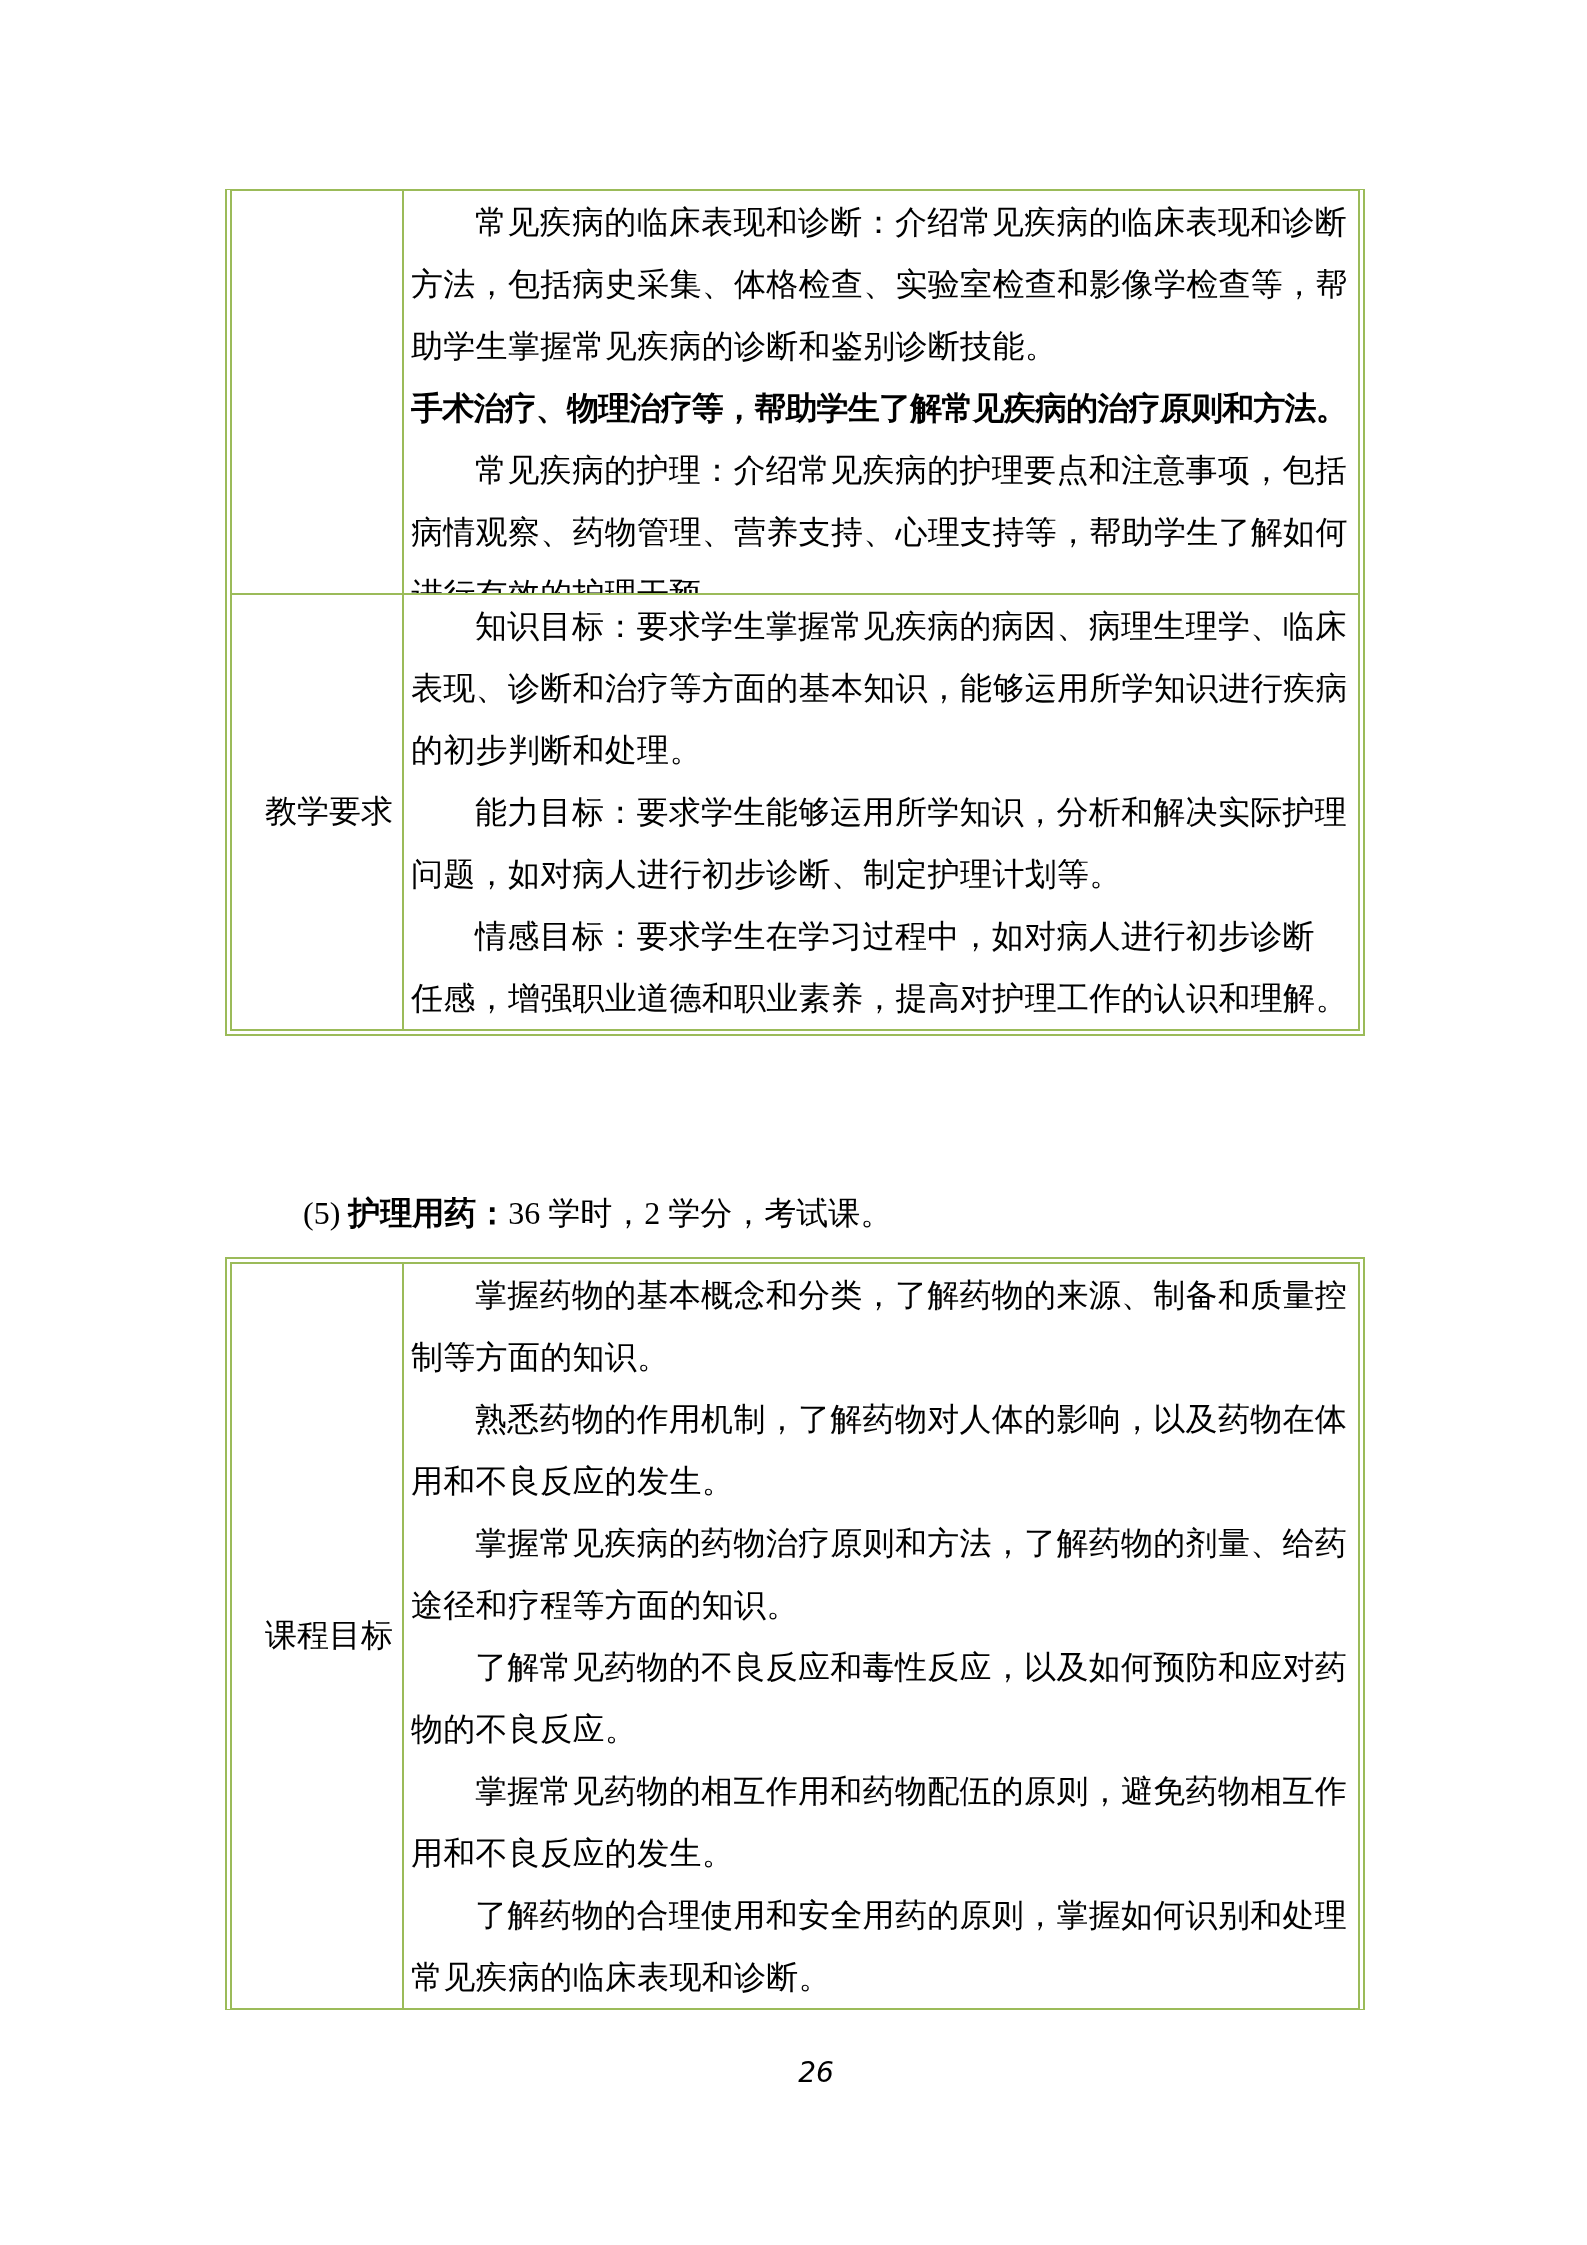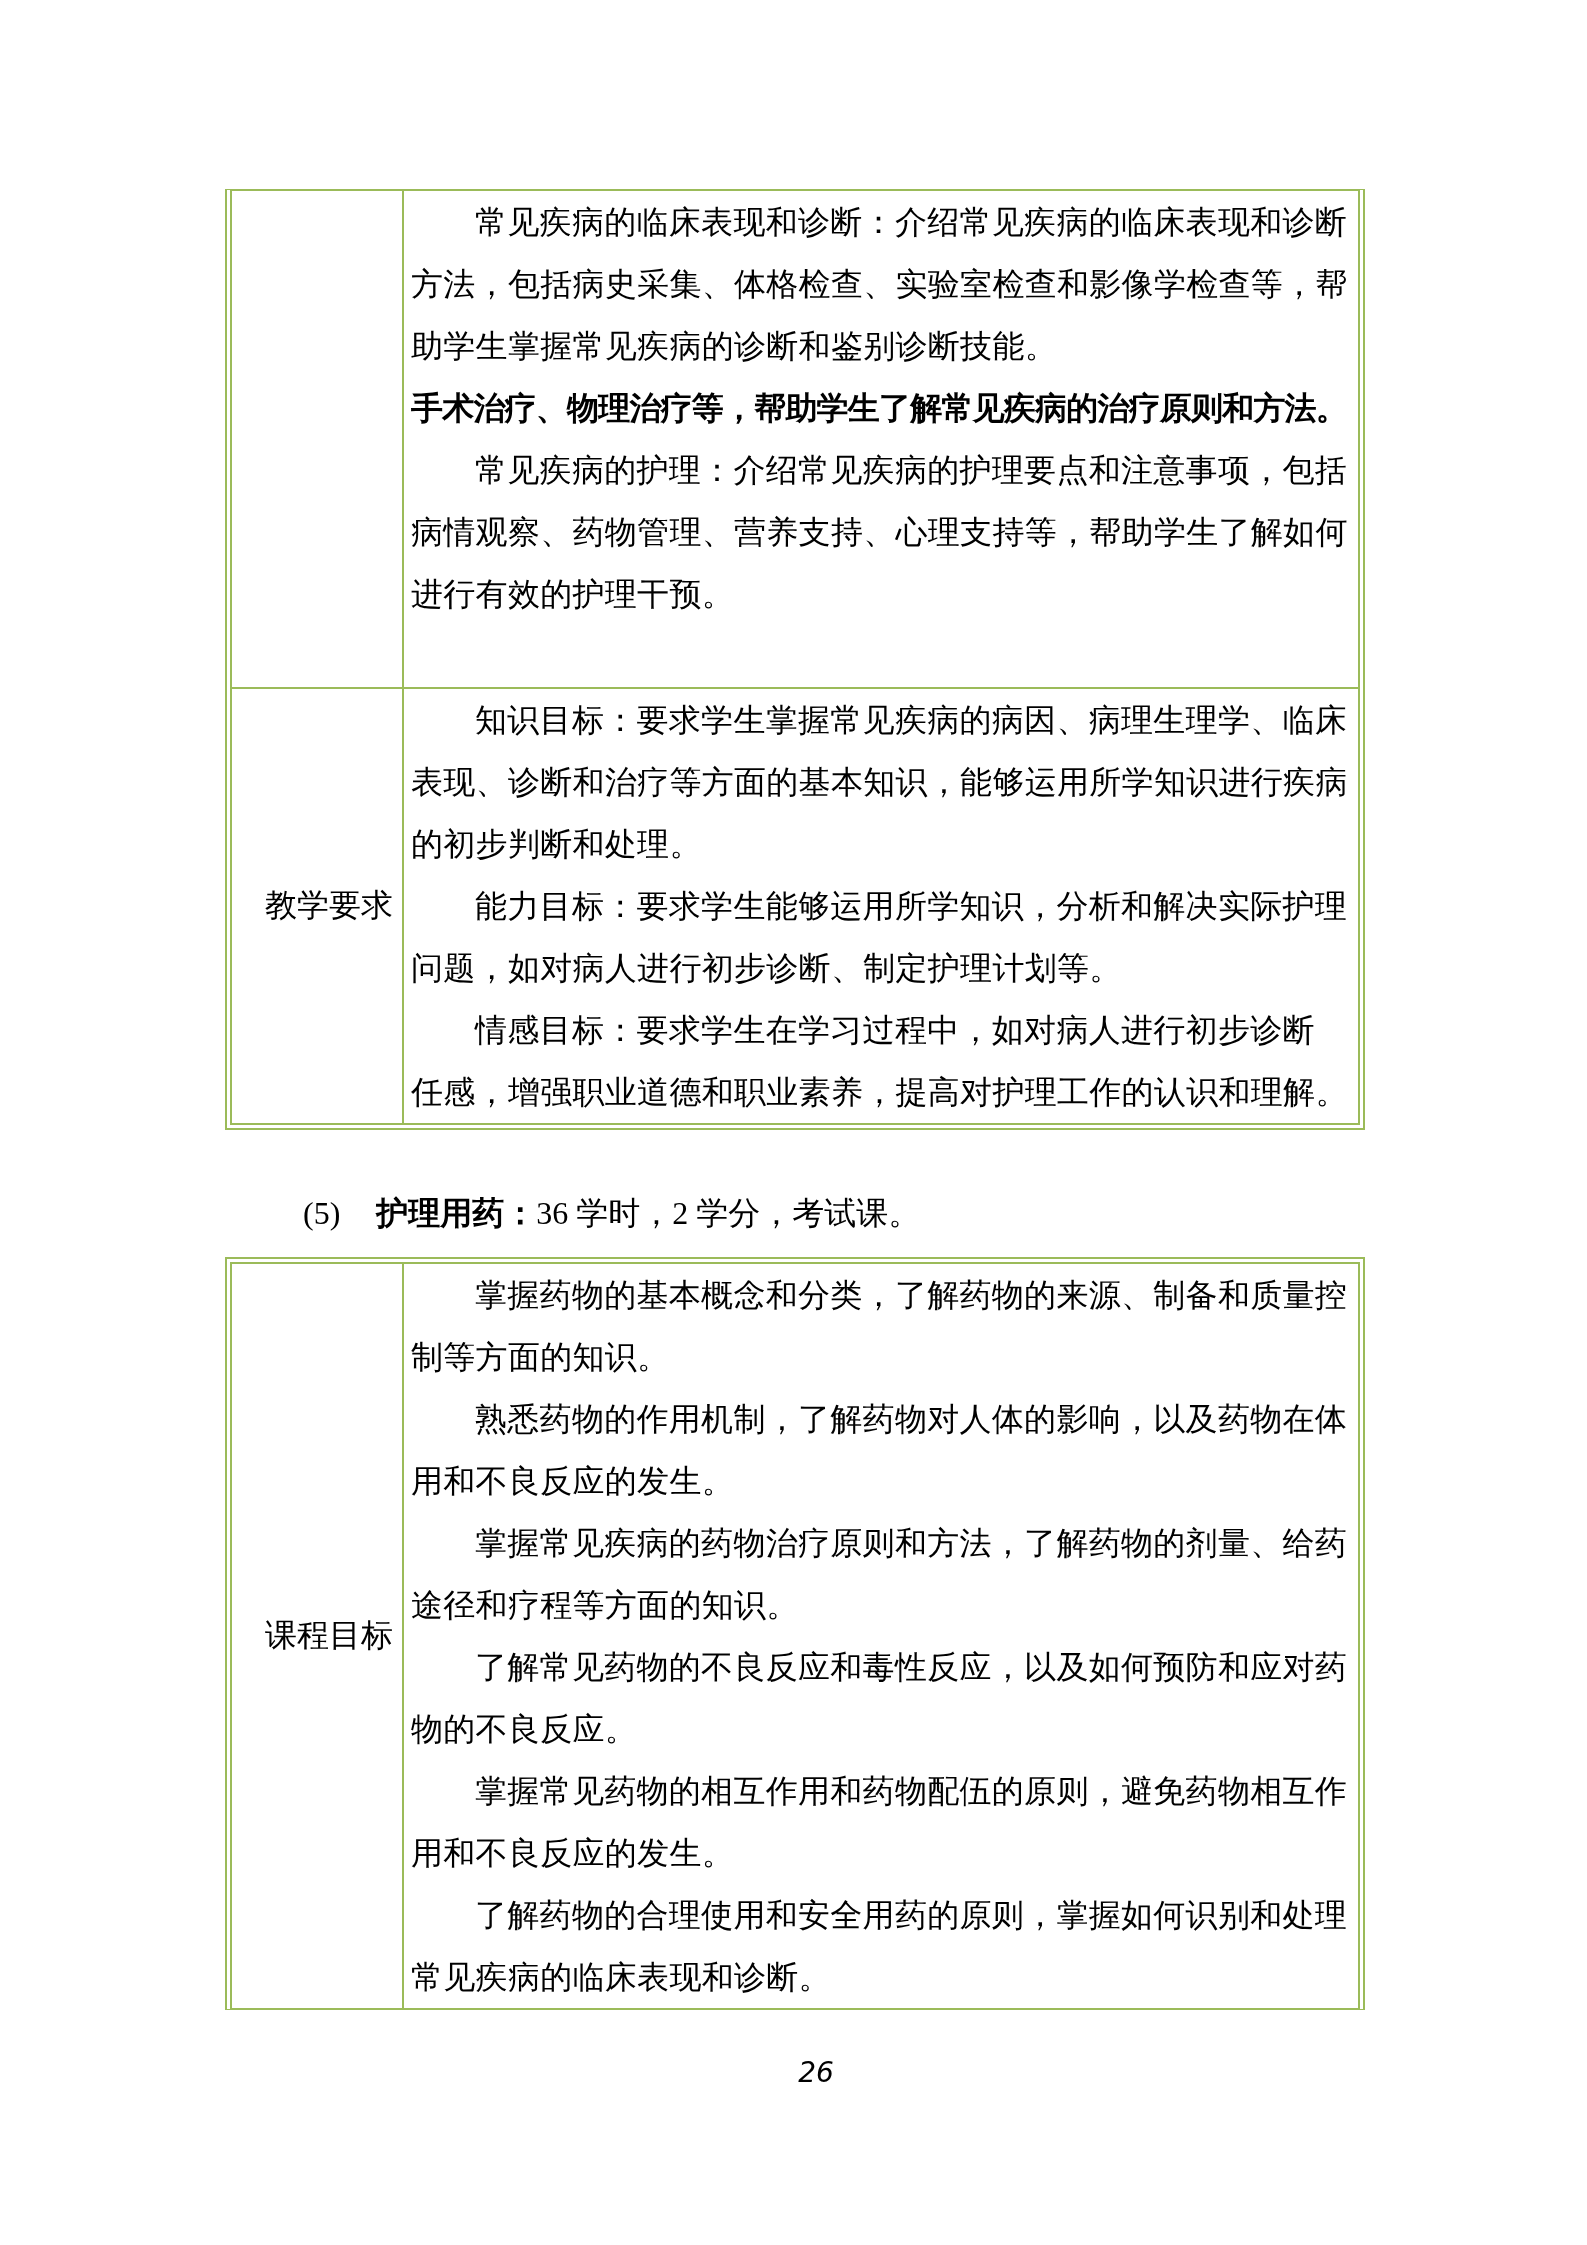--- a/index.html
+++ b/index.html
@@ -27,36 +27,36 @@
   .ln {
     height:62px; line-height:62px; font-size:32px;
     letter-spacing:0.3px; white-space:nowrap;
   }
   .ln.first { text-indent:64px; }
   .ln.compress { letter-spacing:-0.8px;font-weight:bold; }
   .heading {
     position:absolute; left:303px; top:1192px;
     font-size:32px; line-height:42px; white-space:nowrap;
   }
-  .heading .bold { font-weight:bold;margin-left:28px; }
+  .heading .bold { font-weight:bold; }
   .pagenum {
     position:absolute; top:2056px; left:0; width:100%; box-sizing:border-box;
     padding-left:45px; text-align:center;
     font-size:28px; line-height:34px;
     font-family:"DejaVu Sans","Liberation Sans",sans-serif;
     font-style:italic;
   }
 </style>
 </head>
 <body>
 
 <div class="page">
 
   <div class="tbl" id="table-1">
-    <div class="row has-divider" style="height:498px">
+    <div class="row has-divider" style="height:404px">
       <div class="cell-label"></div>
       <div class="cell-content">
         <div class="ln first">常见疾病的临床表现和诊断：介绍常见疾病的临床表现和诊断</div>
         <div class="ln">方法，包括病史采集、体格检查、实验室检查和影像学检查等，帮</div>
         <div class="ln">助学生掌握常见疾病的诊断和鉴别诊断技能。</div>
         <div class="ln compress">手术治疗、物理治疗等，帮助学生了解常见疾病的治疗原则和方法。</div>
         <div class="ln first">常见疾病的护理：介绍常见疾病的护理要点和注意事项，包括</div>
         <div class="ln">病情观察、药物管理、营养支持、心理支持等，帮助学生了解如何</div>
         <div class="ln">进行有效的护理干预。</div>
       </div>

